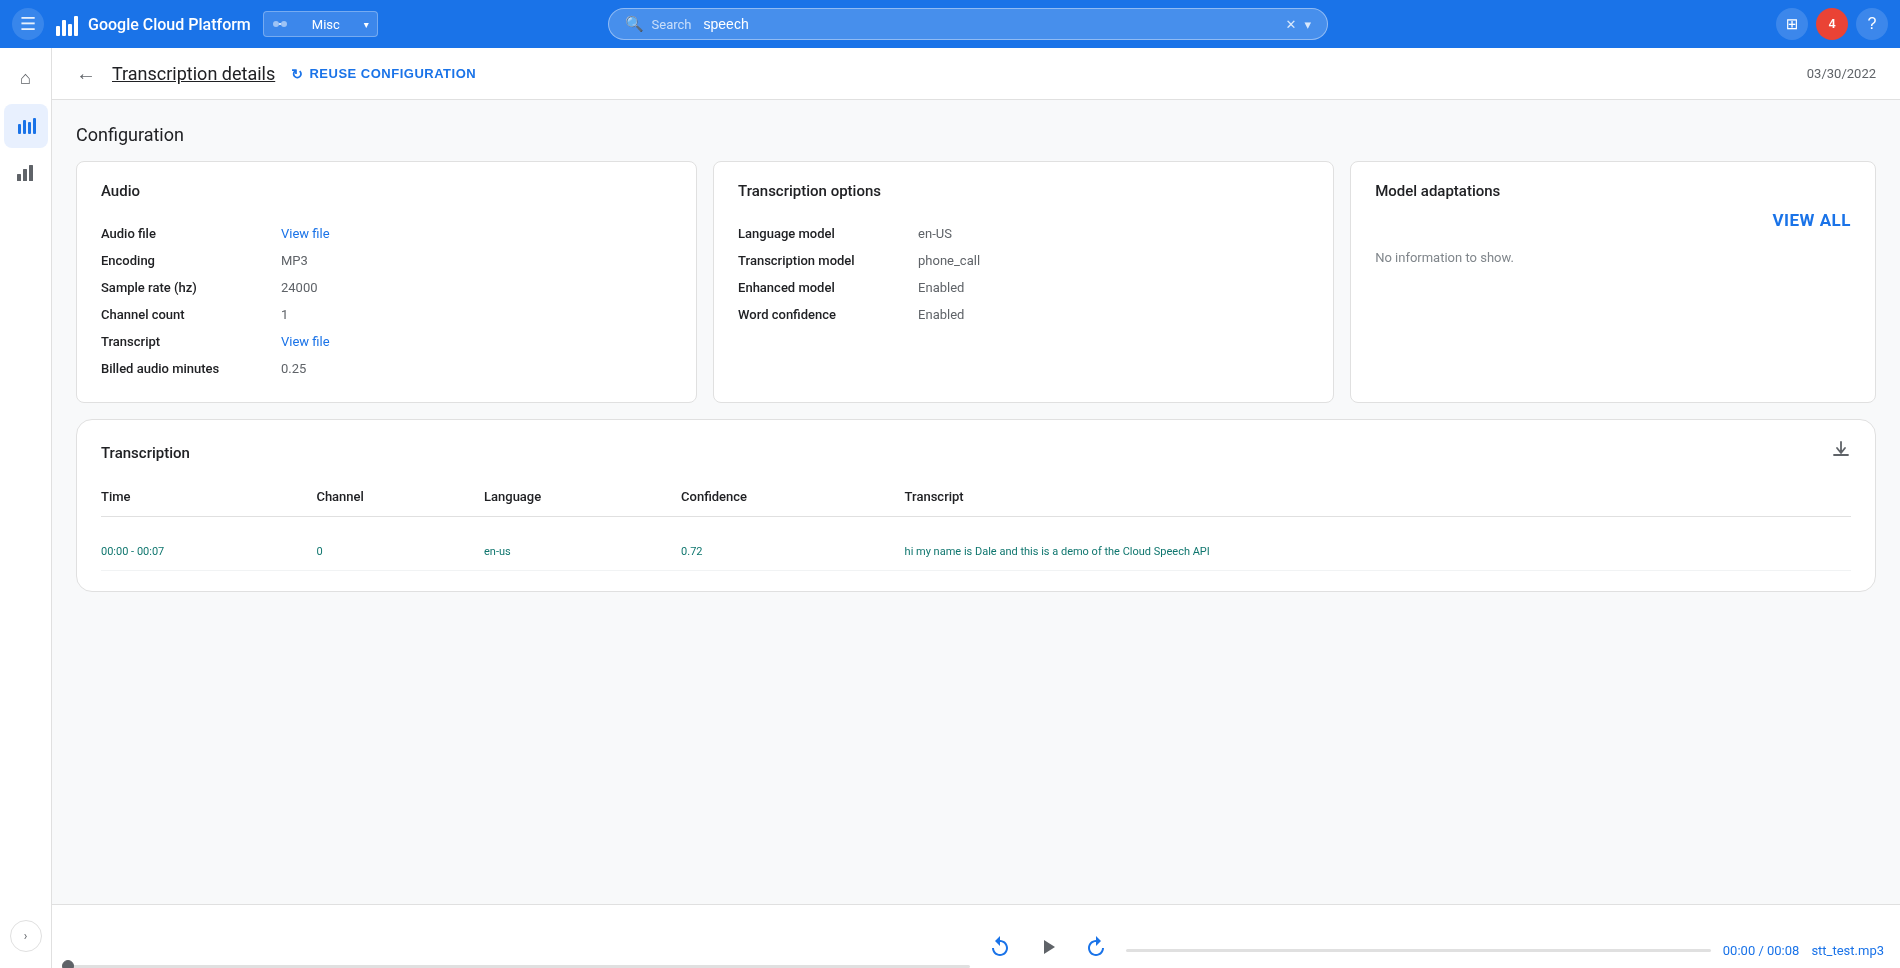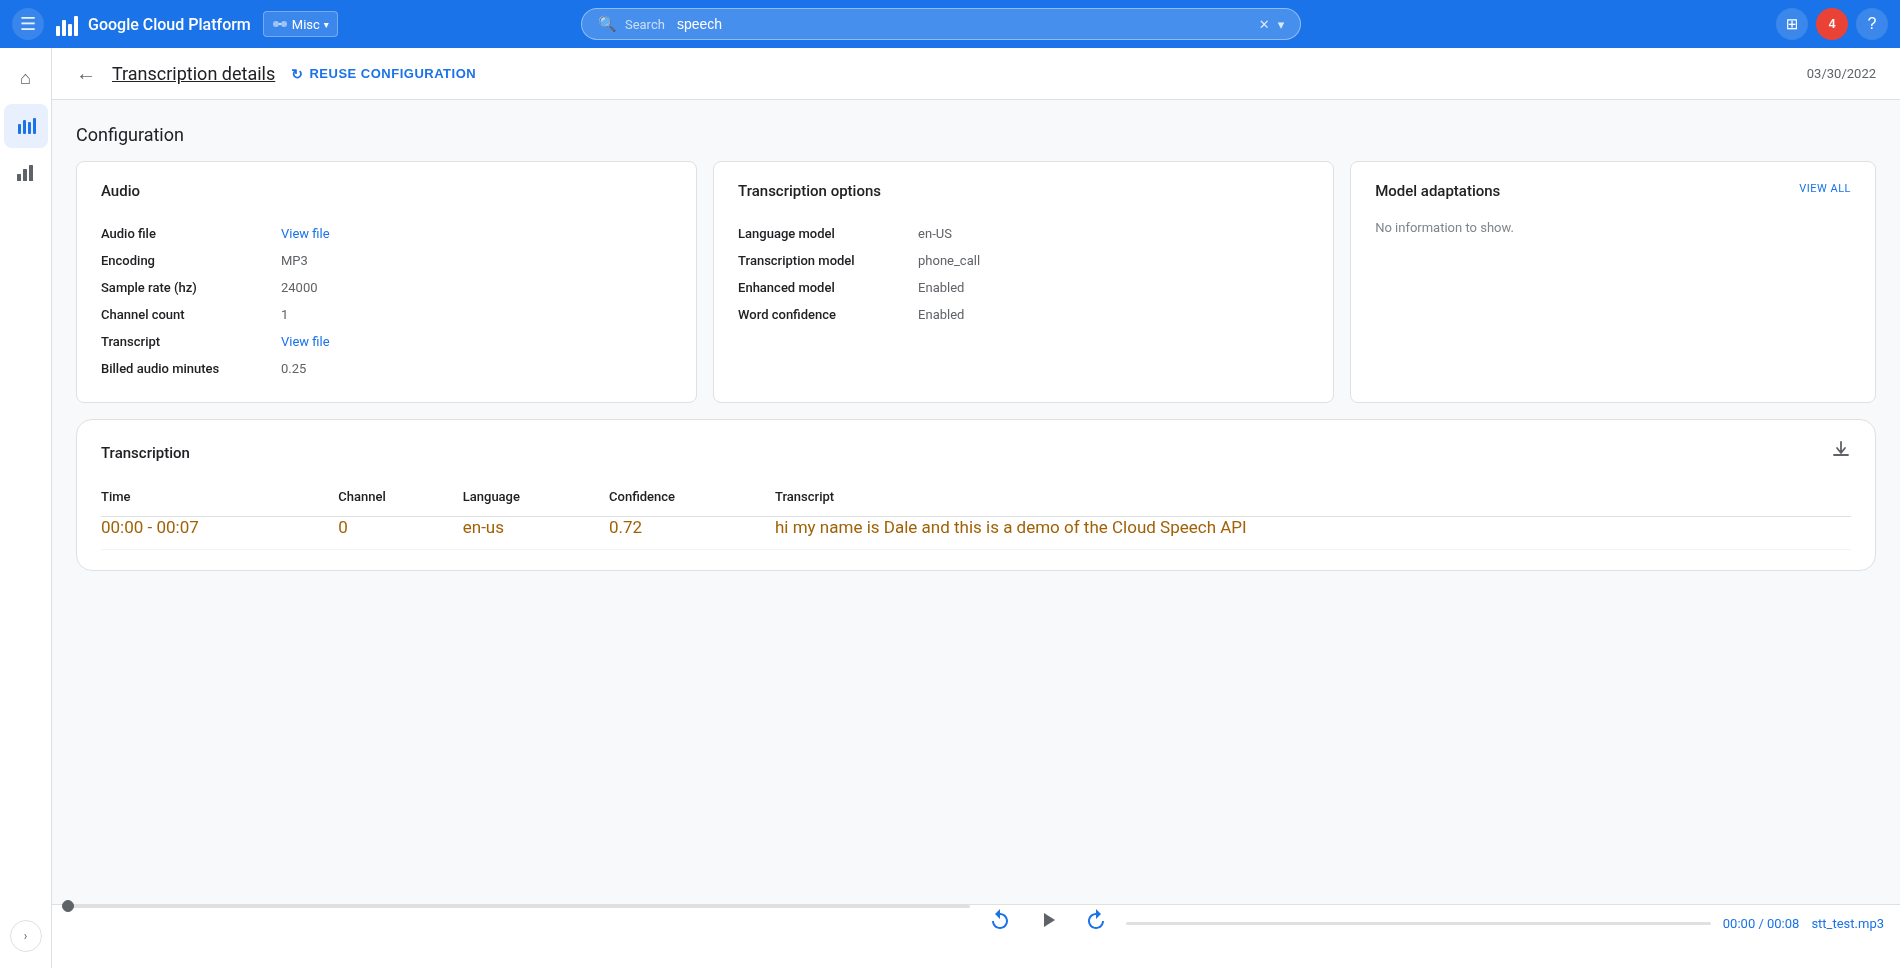--- a/index.html
+++ b/index.html
@@ -20,21 +20,21 @@
     }
     .top-bar-menu-icon { font-size: 20px; cursor: pointer; opacity: 0.9; }
     .top-bar-logo { display: flex; align-items: center; gap: 8px; font-size: 16px; font-weight: 500; white-space: nowrap; }
     .top-bar-logo-icon { width: 24px; height: 24px; display: flex; align-items: flex-end; gap: 2px; }
     .top-bar-logo-icon span { display: block; background: white; width: 4px; border-radius: 1px; }
     .top-bar-logo-icon span:nth-child(1) { height: 10px; }
     .top-bar-logo-icon span:nth-child(2) { height: 16px; }
     .top-bar-logo-icon span:nth-child(3) { height: 12px; }
     .top-bar-logo-icon span:nth-child(4) { height: 20px; }
     .project-selector {
-      display: flex; align-items: center; gap: 4px;
+      display: flex; align-items: center; gap: 24px;
       background: rgba(255,255,255,0.15);
       border: 1px solid rgba(255,255,255,0.3);
       border-radius: 4px;
       padding: 4px 8px;
       cursor: pointer;
       font-size: 13px;
     }
     .search-bar {
       flex: 1;
       max-width: 720px;
@@ -153,21 +153,21 @@
       border: 1px solid #e0e0e0;
       border-radius: 8px;
       padding: 20px 24px;
     }
     .card-audio { flex: 1.2; min-width: 280px; }
     .card-transcription-options { flex: 1.2; min-width: 280px; }
     .card-model { flex: 1; min-width: 220px; }
 
     .card-title { font-size: 15px; font-weight: 500; margin-bottom: 20px; color: #202124; }
     .card-model-header { display: flex; align-items: flex-start; justify-content: space-between; margin-bottom: 20px; }
-    .view-all-link { color: #1a73e8; font-size: 11px; font-weight: 400; text-transform: uppercase; letter-spacing: 0.5px; cursor: pointer; text-decoration: none; }
+    .view-all-link { color: #1a73e8; font-size: 17px; font-weight: 700; text-transform: uppercase; letter-spacing: 0.5px; cursor: pointer; text-decoration: none; margin-top: 28px; }
     .no-info { color: #80868b; font-size: 13px; }
 
     .info-table { width: 100%; border-collapse: collapse; }
     .info-table tr td { padding: 6px 0; font-size: 13px; vertical-align: top; }
     .info-table tr td:first-child { color: #202124; font-weight: 500; width: 180px; }
     .info-table tr td:last-child { color: #5f6368; }
     .link-blue { color: #1a73e8; cursor: pointer; text-decoration: none; }
 
     
     .transcription-card {
@@ -193,37 +193,37 @@
     .data-table { width: 100%; border-collapse: collapse; }
     .data-table th {
       text-align: left;
       padding: 8px 8px 12px 0;
       color: #202124;
       font-weight: 500;
       font-size: 13px;
       border-bottom: 1px solid #e0e0e0;
     }
     .data-table td {
-      padding: 0 8px 12px 0;
-      font-size: 17px;
-      color: #a16207;
+      padding: 28px 8px 12px 0;
+      font-size: 11px;
+      color: #0f766e;
       border-bottom: 1px solid #f1f3f4;
     }
 
     
     .audio-player {
       background: white;
       border-top: 1px solid #e0e0e0;
       position: fixed;
       bottom: 0;
       left: 52px;
       right: 0;
       height: 64px;
       display: flex;
-      align-items: flex-start;
+      align-items: flex-end;
       padding: 0 16px;
       gap: 12px;
     }
     .player-progress {
       flex: 1;
       height: 3px;
       background: #e0e0e0;
       border-radius: 2px;
       position: relative;
       cursor: pointer;

